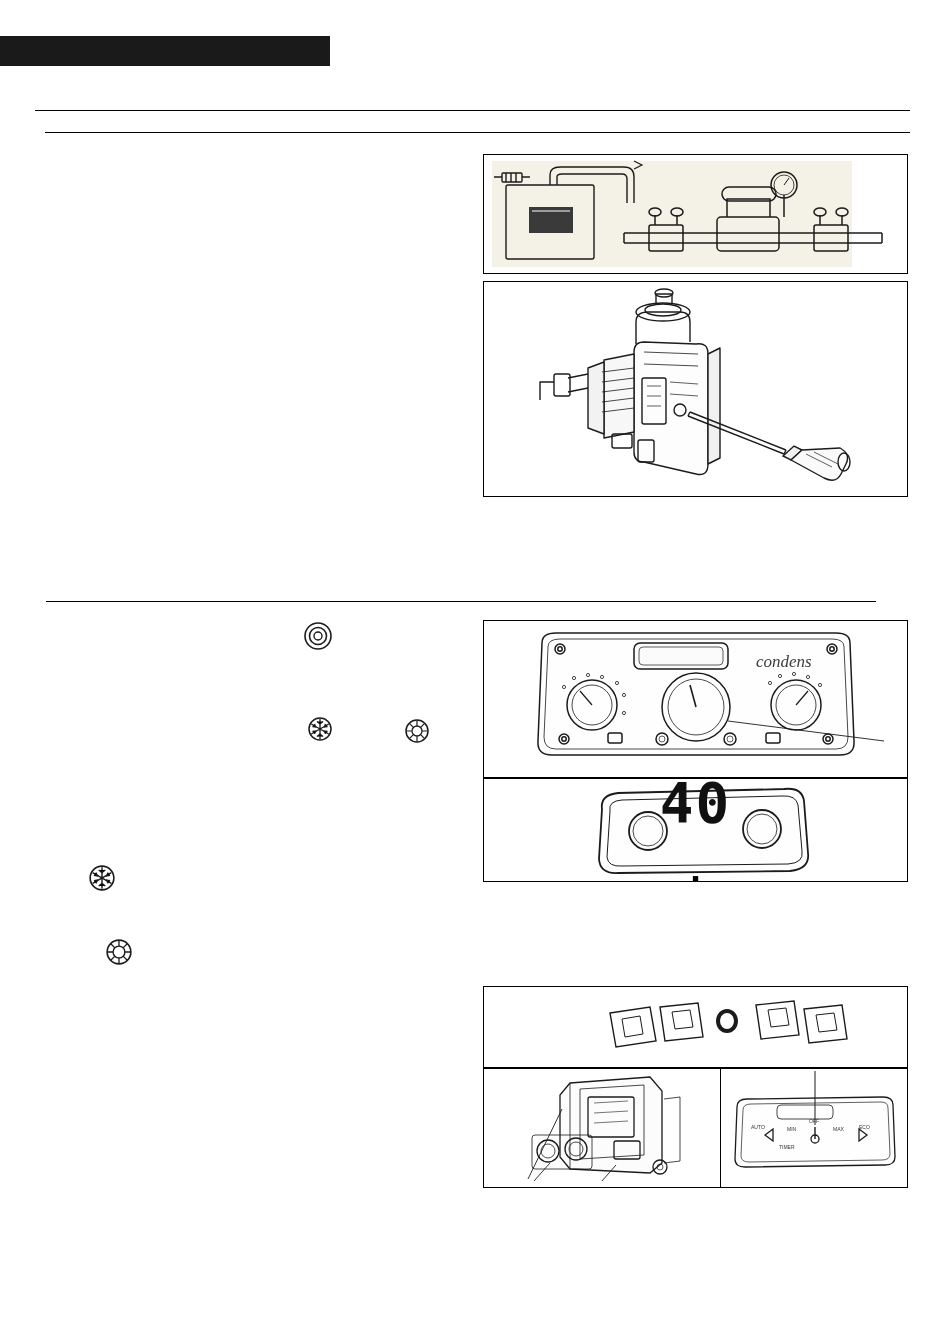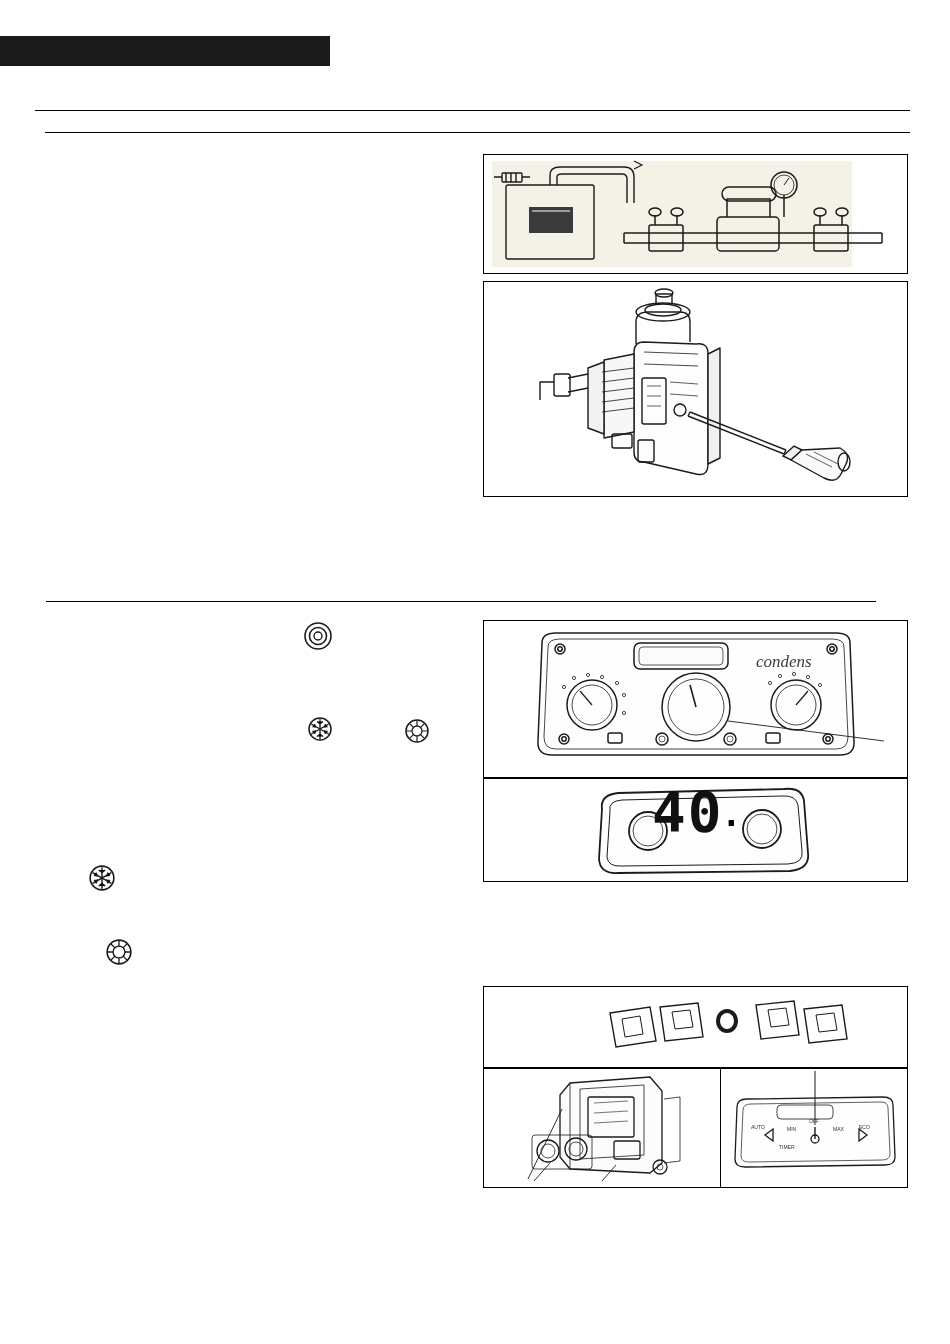--- a/index.html
+++ b/index.html
@@ -97,21 +97,23 @@
     font-family: "DejaVu Sans Mono", monospace;
     font-weight: bold;
     font-size: 56px;
     letter-spacing: 2px;
     color: #111;
   }
   .seg-wrap {
     position: absolute;
     left: 0; right: 0; top: 0; bottom: 0;
     display: flex;
+    align-items: center;
     justify-content: center;
+    flex-direction: column;
   }
   .dot-after {
     font-size: 56px;
     line-height: 1;
   }
   .condens-word {
     font-family: "Liberation Serif", serif;
     font-style: italic;
     font-size: 17px;
     fill: #3c3c3c;

